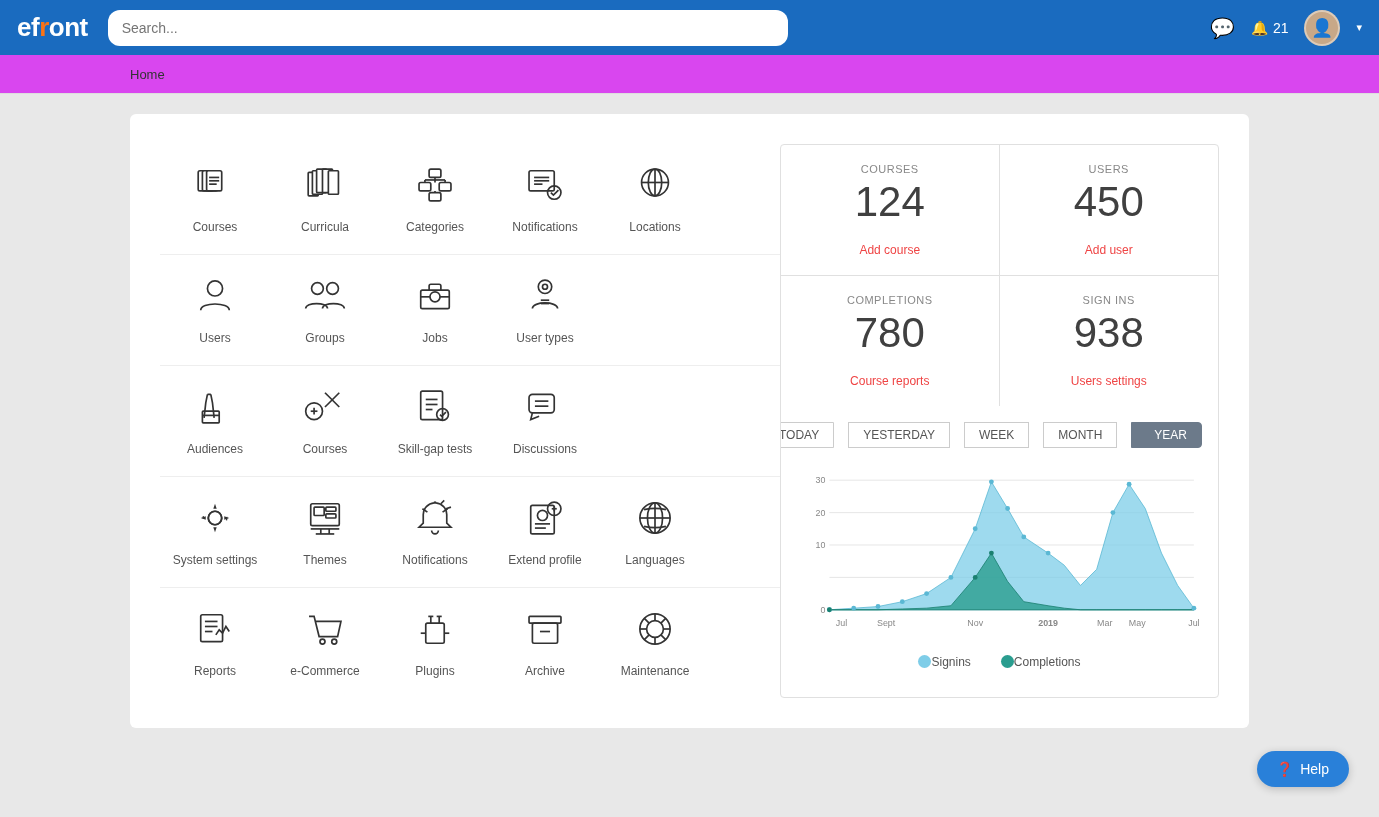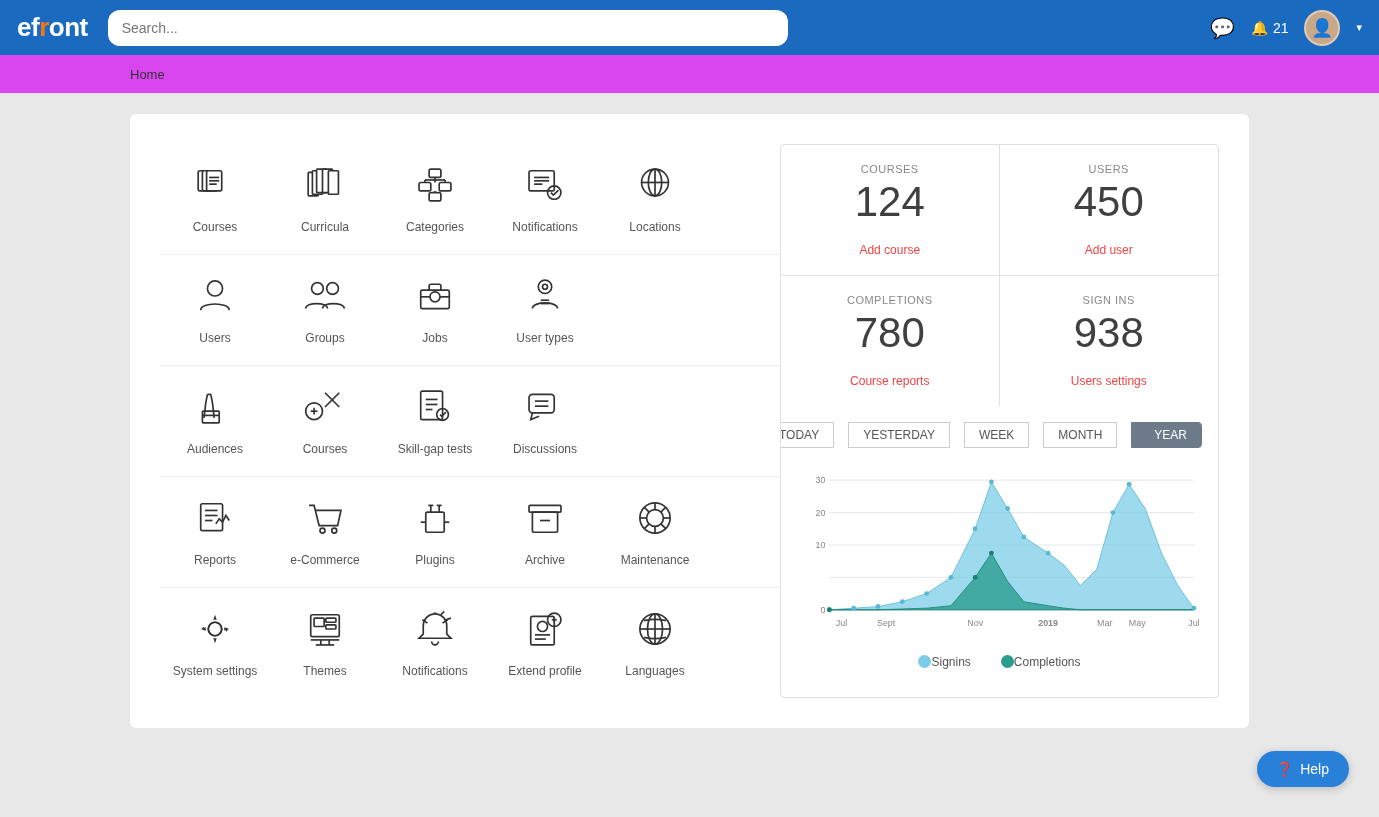--- a/index.html
+++ b/index.html
@@ -402,20 +402,91 @@
         <div class="icon-item">
           <span class="icon-symbol"></span>
           <span class="icon-label"></span>
         </div>
       </div>
 
       <div class="icon-row">
         <div class="icon-item">
           <span class="icon-symbol">
             <svg class="svg-icon" viewBox="0 0 50 50" fill="none" stroke="#333" stroke-width="2">
+              <circle cx="25" cy="25" r="8"></circle>
+              <path d="M25 8 L27 14 L23 14 Z" fill="#333" stroke="none"></path>
+              <path d="M25 42 L27 36 L23 36 Z" fill="#333" stroke="none"></path>
+              <path d="M8 25 L14 23 L14 27 Z" fill="#333" stroke="none"></path>
+              <path d="M42 25 L36 23 L36 27 Z" fill="#333" stroke="none"></path>
+              <circle cx="25" cy="25" r="14" stroke-dasharray="3,40" stroke-width="1.5"></circle>
+              <circle cx="25" cy="25" r="8"></circle>
+            </svg>
+          </span>
+          <span class="icon-label">System settings</span>
+        </div>
+        <div class="icon-item">
+          <span class="icon-symbol">
+            <svg class="svg-icon" viewBox="0 0 50 50" fill="none" stroke="#333" stroke-width="2">
+              <rect x="8" y="8" width="34" height="26" rx="2"></rect>
+              <rect x="12" y="12" width="12" height="10" rx="1"></rect>
+              <rect x="26" y="12" width="12" height="5" rx="1"></rect>
+              <rect x="26" y="20" width="12" height="5" rx="1"></rect>
+              <line x1="8" y1="38" x2="42" y2="38"></line>
+              <line x1="20" y1="38" x2="20" y2="44"></line>
+              <line x1="30" y1="38" x2="30" y2="44"></line>
+              <line x1="14" y1="44" x2="36" y2="44"></line>
+            </svg>
+          </span>
+          <span class="icon-label">Themes</span>
+        </div>
+        <div class="icon-item">
+          <span class="icon-symbol">
+            <svg class="svg-icon" viewBox="0 0 50 50" fill="none" stroke="#333" stroke-width="2">
+              <path d="M25 6 a1 1 0 0 1 1 1 A14 14 0 0 1 39 21 v10 l5 5 H6 l5-5 V21 A14 14 0 0 1 24 7 a1 1 0 0 1 1-1 z"></path>
+              <path d="M21 40 a4 4 0 0 0 8 0"></path>
+              <line x1="10" y1="14" x2="16" y2="18"></line>
+              <line x1="40" y1="14" x2="34" y2="18"></line>
+              <path d="M32 8 L36 4 M38 14 L44 12"></path>
+            </svg>
+          </span>
+          <span class="icon-label">Notifications</span>
+        </div>
+        <div class="icon-item">
+          <span class="icon-symbol">
+            <svg class="svg-icon" viewBox="0 0 50 50" fill="none" stroke="#333" stroke-width="2">
+              <rect x="8" y="10" width="28" height="34" rx="2"></rect>
+              <circle cx="22" cy="22" r="6"></circle>
+              <line x1="13" y1="32" x2="31" y2="32"></line>
+              <line x1="13" y1="37" x2="26" y2="37"></line>
+              <circle cx="36" cy="14" r="8"></circle>
+              <line x1="33" y1="14" x2="39" y2="14"></line>
+              <line x1="36" y1="11" x2="36" y2="17"></line>
+            </svg>
+          </span>
+          <span class="icon-label">Extend profile</span>
+        </div>
+        <div class="icon-item">
+          <span class="icon-symbol">
+            <svg class="svg-icon" viewBox="0 0 50 50" fill="none" stroke="#333" stroke-width="2">
+              <circle cx="25" cy="25" r="18"></circle>
+              <line x1="7" y1="25" x2="43" y2="25"></line>
+              <ellipse cx="25" cy="25" rx="9" ry="18"></ellipse>
+              <line x1="25" y1="7" x2="25" y2="43"></line>
+              <path d="M12 15 Q25 12 38 15"></path>
+              <path d="M12 35 Q25 38 38 35"></path>
+            </svg>
+          </span>
+          <span class="icon-label">Languages</span>
+        </div>
+      </div>
+
+      <div class="icon-row">
+        <div class="icon-item">
+          <span class="icon-symbol">
+            <svg class="svg-icon" viewBox="0 0 50 50" fill="none" stroke="#333" stroke-width="2">
               <rect x="8" y="8" width="26" height="32" rx="2"></rect>
               <line x1="13" y1="16" x2="28" y2="16"></line>
               <line x1="13" y1="22" x2="28" y2="22"></line>
               <line x1="13" y1="28" x2="22" y2="28"></line>
               <polyline points="26,32 30,26 34,30 38,22 42,28"></polyline>
             </svg>
           </span>
           <span class="icon-label">Reports</span>
         </div>
         <div class="icon-item">
@@ -461,91 +532,20 @@
               <line x1="25" y1="35" x2="25" y2="43"></line>
               <line x1="7" y1="25" x2="15" y2="25"></line>
               <line x1="35" y1="25" x2="43" y2="25"></line>
               <line x1="12" y1="12" x2="18" y2="18"></line>
               <line x1="32" y1="32" x2="38" y2="38"></line>
               <line x1="38" y1="12" x2="32" y2="18"></line>
               <line x1="18" y1="32" x2="12" y2="38"></line>
             </svg>
           </span>
           <span class="icon-label">Maintenance</span>
-        </div>
-      </div>
-
-      <div class="icon-row">
-        <div class="icon-item">
-          <span class="icon-symbol">
-            <svg class="svg-icon" viewBox="0 0 50 50" fill="none" stroke="#333" stroke-width="2">
-              <circle cx="25" cy="25" r="8"></circle>
-              <path d="M25 8 L27 14 L23 14 Z" fill="#333" stroke="none"></path>
-              <path d="M25 42 L27 36 L23 36 Z" fill="#333" stroke="none"></path>
-              <path d="M8 25 L14 23 L14 27 Z" fill="#333" stroke="none"></path>
-              <path d="M42 25 L36 23 L36 27 Z" fill="#333" stroke="none"></path>
-              <circle cx="25" cy="25" r="14" stroke-dasharray="3,40" stroke-width="1.5"></circle>
-              <circle cx="25" cy="25" r="8"></circle>
-            </svg>
-          </span>
-          <span class="icon-label">System settings</span>
-        </div>
-        <div class="icon-item">
-          <span class="icon-symbol">
-            <svg class="svg-icon" viewBox="0 0 50 50" fill="none" stroke="#333" stroke-width="2">
-              <rect x="8" y="8" width="34" height="26" rx="2"></rect>
-              <rect x="12" y="12" width="12" height="10" rx="1"></rect>
-              <rect x="26" y="12" width="12" height="5" rx="1"></rect>
-              <rect x="26" y="20" width="12" height="5" rx="1"></rect>
-              <line x1="8" y1="38" x2="42" y2="38"></line>
-              <line x1="20" y1="38" x2="20" y2="44"></line>
-              <line x1="30" y1="38" x2="30" y2="44"></line>
-              <line x1="14" y1="44" x2="36" y2="44"></line>
-            </svg>
-          </span>
-          <span class="icon-label">Themes</span>
-        </div>
-        <div class="icon-item">
-          <span class="icon-symbol">
-            <svg class="svg-icon" viewBox="0 0 50 50" fill="none" stroke="#333" stroke-width="2">
-              <path d="M25 6 a1 1 0 0 1 1 1 A14 14 0 0 1 39 21 v10 l5 5 H6 l5-5 V21 A14 14 0 0 1 24 7 a1 1 0 0 1 1-1 z"></path>
-              <path d="M21 40 a4 4 0 0 0 8 0"></path>
-              <line x1="10" y1="14" x2="16" y2="18"></line>
-              <line x1="40" y1="14" x2="34" y2="18"></line>
-              <path d="M32 8 L36 4 M38 14 L44 12"></path>
-            </svg>
-          </span>
-          <span class="icon-label">Notifications</span>
-        </div>
-        <div class="icon-item">
-          <span class="icon-symbol">
-            <svg class="svg-icon" viewBox="0 0 50 50" fill="none" stroke="#333" stroke-width="2">
-              <rect x="8" y="10" width="28" height="34" rx="2"></rect>
-              <circle cx="22" cy="22" r="6"></circle>
-              <line x1="13" y1="32" x2="31" y2="32"></line>
-              <line x1="13" y1="37" x2="26" y2="37"></line>
-              <circle cx="36" cy="14" r="8"></circle>
-              <line x1="33" y1="14" x2="39" y2="14"></line>
-              <line x1="36" y1="11" x2="36" y2="17"></line>
-            </svg>
-          </span>
-          <span class="icon-label">Extend profile</span>
-        </div>
-        <div class="icon-item">
-          <span class="icon-symbol">
-            <svg class="svg-icon" viewBox="0 0 50 50" fill="none" stroke="#333" stroke-width="2">
-              <circle cx="25" cy="25" r="18"></circle>
-              <line x1="7" y1="25" x2="43" y2="25"></line>
-              <ellipse cx="25" cy="25" rx="9" ry="18"></ellipse>
-              <line x1="25" y1="7" x2="25" y2="43"></line>
-              <path d="M12 15 Q25 12 38 15"></path>
-              <path d="M12 35 Q25 38 38 35"></path>
-            </svg>
-          </span>
-          <span class="icon-label">Languages</span>
         </div>
       </div>
 
     </div>
 
     <div class="stats-panel">
 
       <div class="stats-grid">
         <div class="stat-cell">
           <div class="stat-label">COURSES</div>

